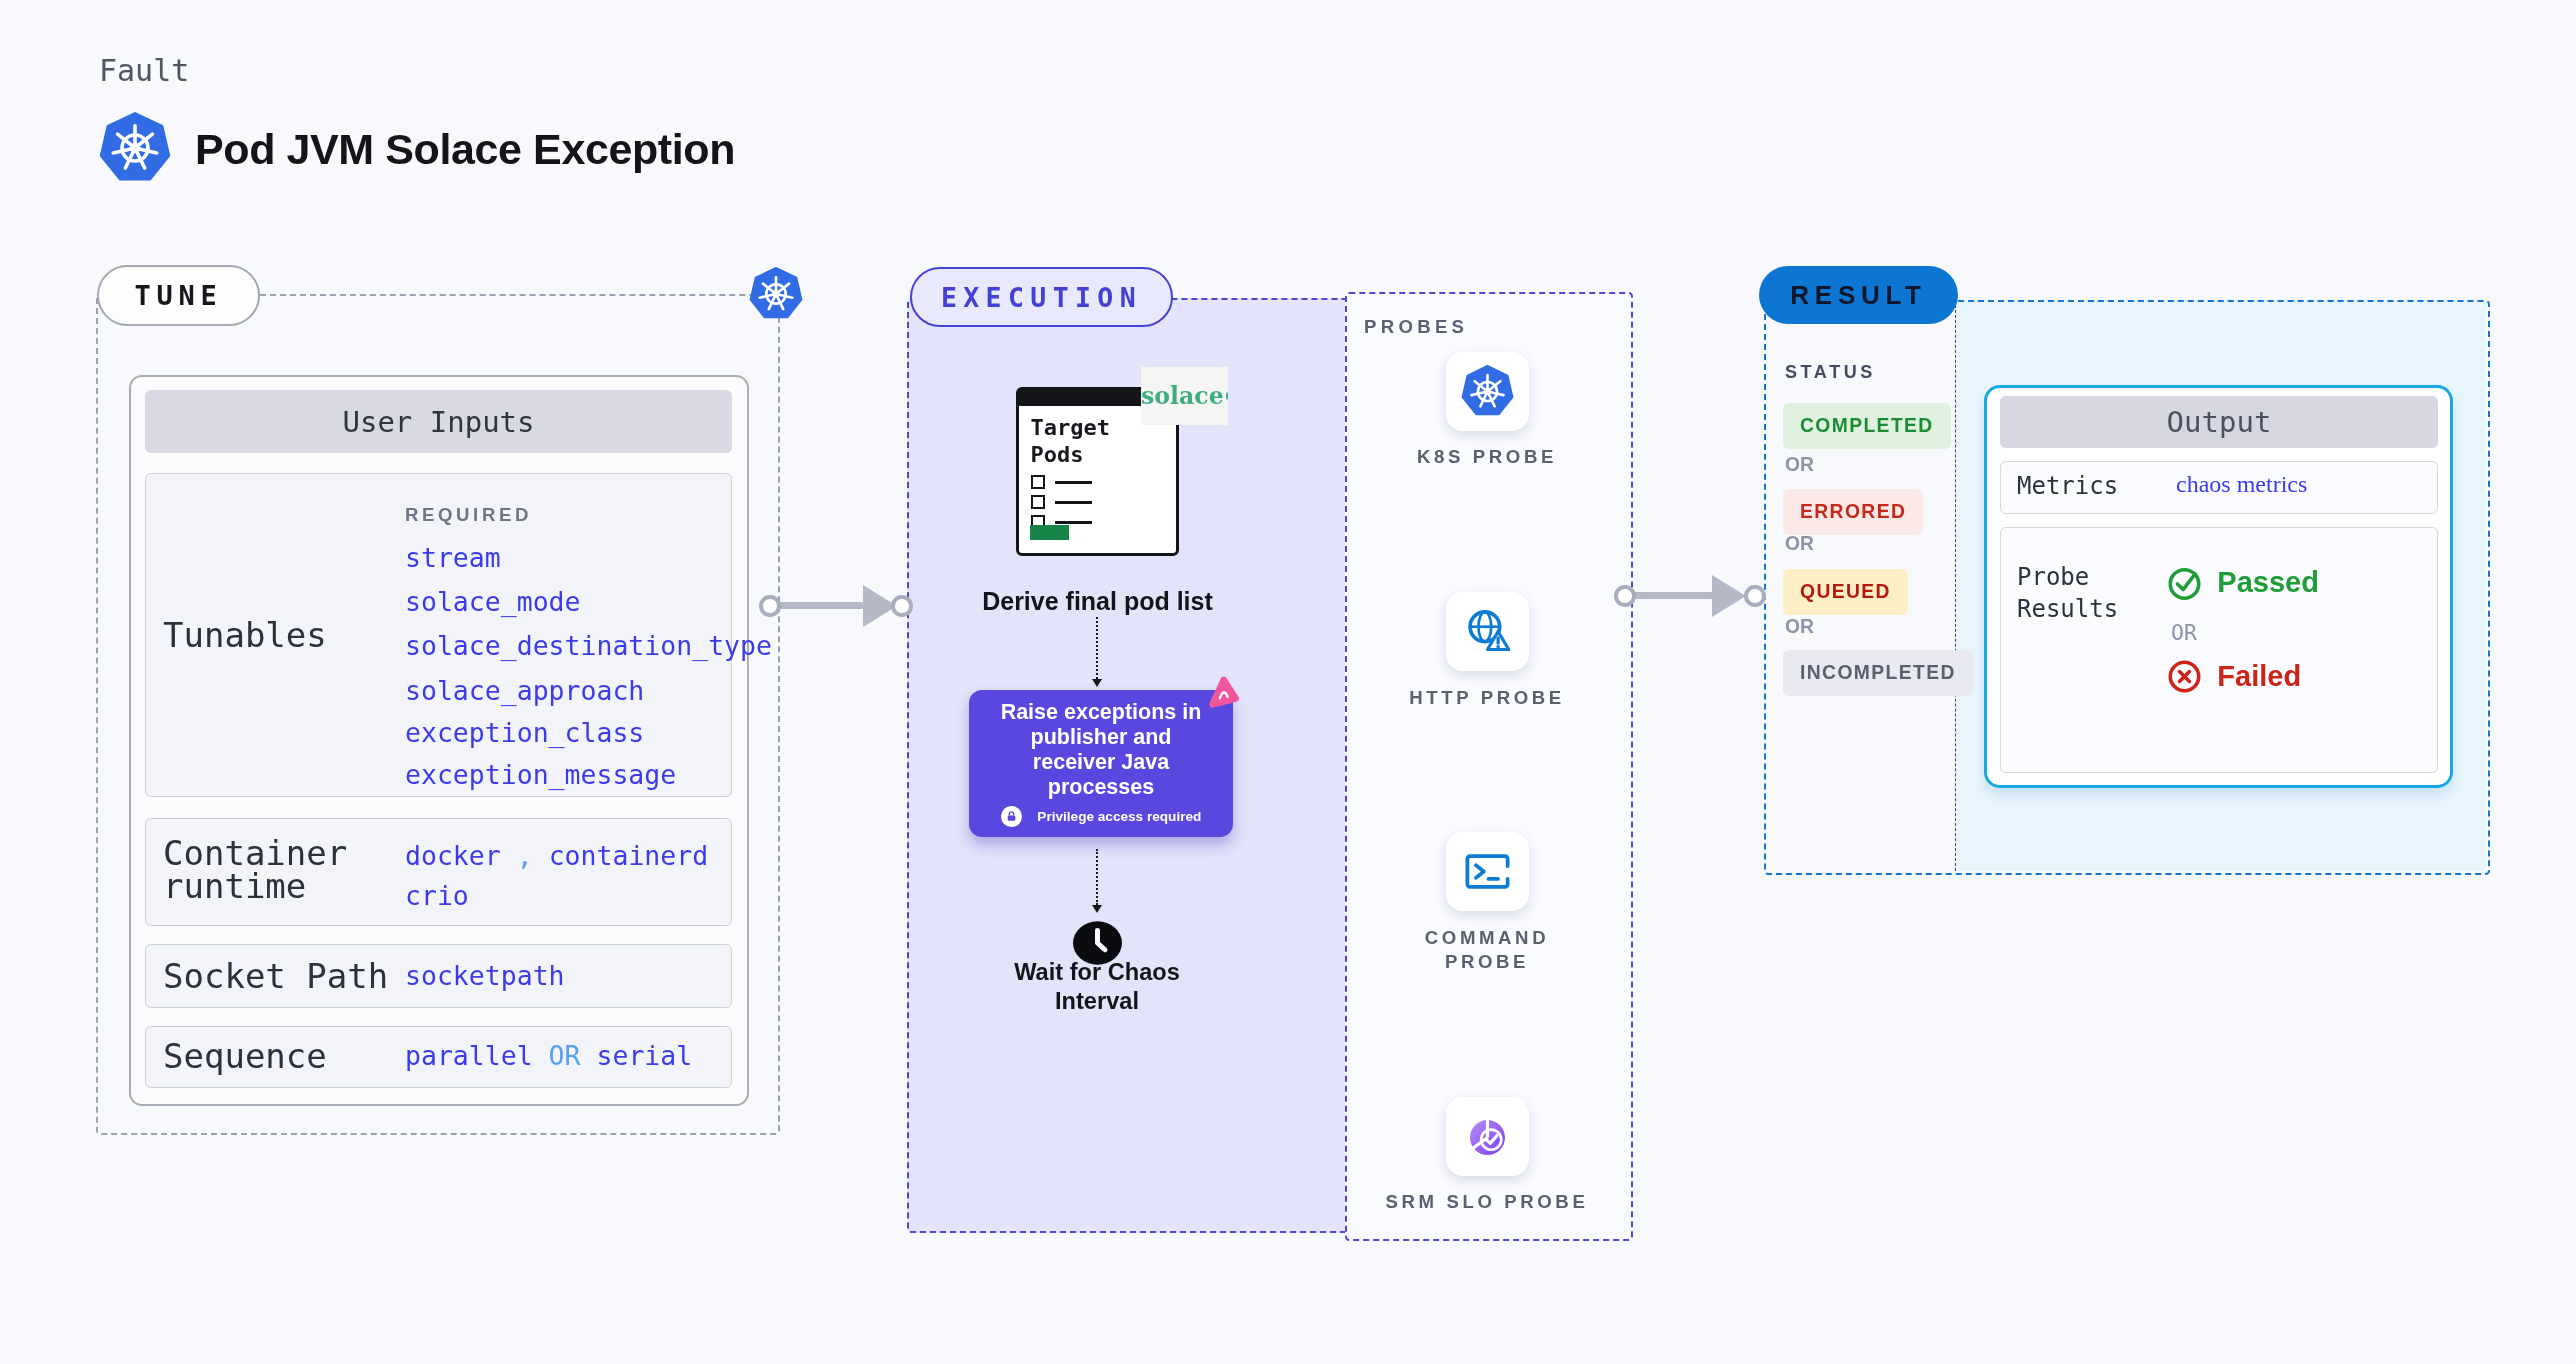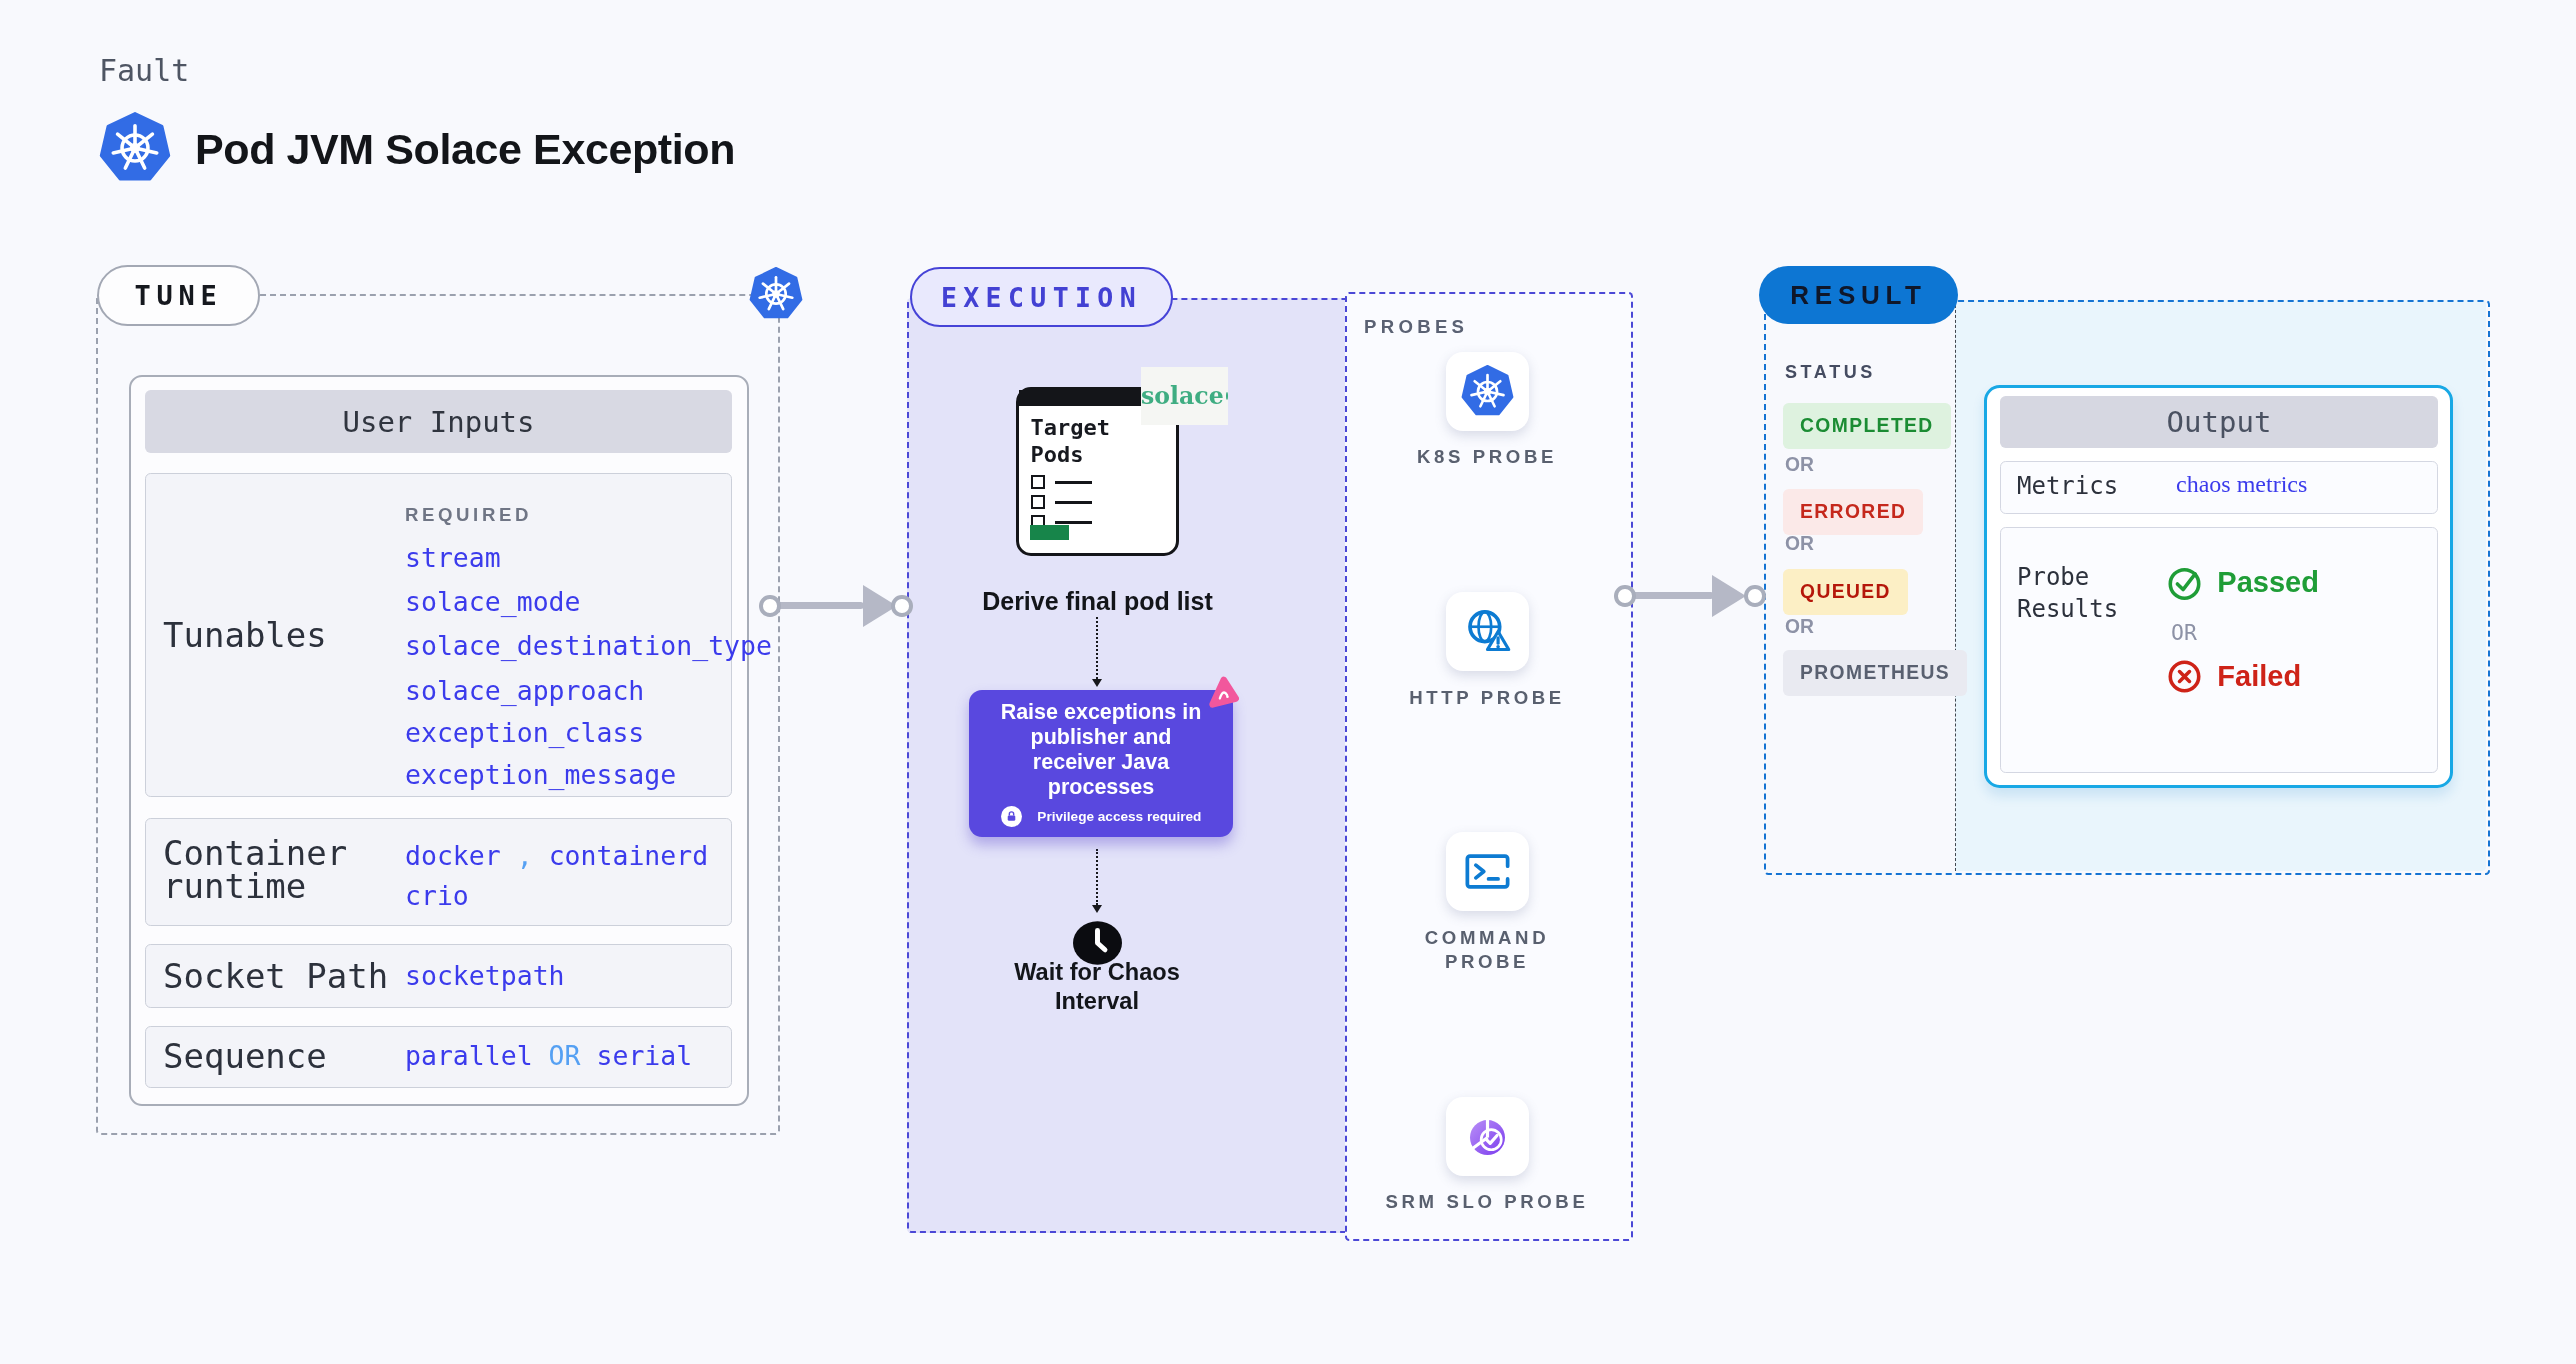--- a/index.html
+++ b/index.html
@@ -32,21 +32,21 @@
   .ui-row{background:#f3f4f9;border:1.4px solid #ccd0da;border-radius:5.7px;box-sizing:border-box;}
   .row-label{color:#2c313c;font-size:34px;line-height:33px;}
   .req{color:#6f7585;font-size:18.6px;font-weight:600;letter-spacing:3.6px;}
   .tval{color:#3b3bec;font-size:26.5px;}
   .lblue{color:#55a0f3;}
 
   
   .exec-box{left:907px;top:298px;width:444px;height:931px;background:#e3e3f9;border:2.1px dashed #4b48d6;}
   .exec-badge{left:910px;top:267px;width:259px;height:56px;background:#e9e9fd;border:2.9px solid #4643d7;
               color:#4341d3;font-size:26.5px;letter-spacing:6.4px;z-index:10;}
-  .target-window{left:1016px;top:387px;width:163px;height:169px;background:#fff;border:3.6px solid #141519;border-radius:15px;box-sizing:border-box;z-index:3;}
+  .target-window{left:1016px;top:387px;width:163px;height:169px;background:#fff;border:3.6px solid #141519;border-radius:6px;box-sizing:border-box;z-index:3;}
   .tw-bar{position:absolute;left:0;top:0;right:0;height:15.8px;background:#141519;}
   .tw-title{position:absolute;left:11.5px;top:24px;font-size:22px;font-weight:700;color:#17191f;line-height:27px;}
   .tw-row{position:absolute;left:11.5px;display:flex;align-items:center;gap:10px;}
   .tw-check{width:14.3px;height:14.3px;border:2.1px solid #141519;box-sizing:border-box;}
   .tw-line{width:37px;height:2.9px;background:#141519;}
   .tw-btn{position:absolute;left:10.7px;top:135px;width:39px;height:15px;background:#17854a;}
   .solace-panel{left:1141px;top:367px;width:87px;height:58px;background:#f5f6f3;display:flex;align-items:center;justify-content:center;z-index:4;}
   .solace-text{font-size:23.6px;font-weight:700;color:#3fad82;}
   .solace-dot{display:inline-block;width:7.2px;height:7.2px;border-radius:50%;background:#3fad82;margin-left:2.1px;}
   .step-label{font-weight:700;color:#13151a;text-align:center;}
@@ -319,21 +319,21 @@
   <div class="abs dash-box result-box"></div>
   <div class="abs pill result-badge">RESULT</div>
 
   <div class="abs status-label">STATUS</div>
   <div class="abs status-badge st-completed" style="top:403px;">COMPLETED</div>
   <div class="abs or-text" style="top:454px;">OR</div>
   <div class="abs status-badge st-errored" style="top:489px;">ERRORED</div>
   <div class="abs or-text" style="top:533px;">OR</div>
   <div class="abs status-badge st-queued" style="top:569px;">QUEUED</div>
   <div class="abs or-text" style="top:616px;">OR</div>
-  <div class="abs status-badge st-incompleted" style="top:650px;">PROMETHEUS</div>
+  <div class="abs status-badge st-incompleted" style="top:650px;">INCOMPLETED</div>
 
   <div class="abs output-card"></div>
   <div class="abs output-header mono">Output</div>
 
   <div class="abs o-row" style="left:2000px;top:461px;width:438px;height:53px;"></div>
   <div class="abs o-label mono" style="left:2017px;top:471px;z-index:5;">Metrics</div>
   <div class="abs mono" style="left:2176px;top:471px;font-size:24px;color:#3b3bec;z-index:5;font-family:Liberation Serif, serif;">chaos metrics</div>
 
   <div class="abs o-row" style="left:2000px;top:527px;width:438px;height:246px;"></div>
   <div class="abs o-label mono" style="left:2017px;top:562px;width:129px;z-index:5;">Probe Results</div>

